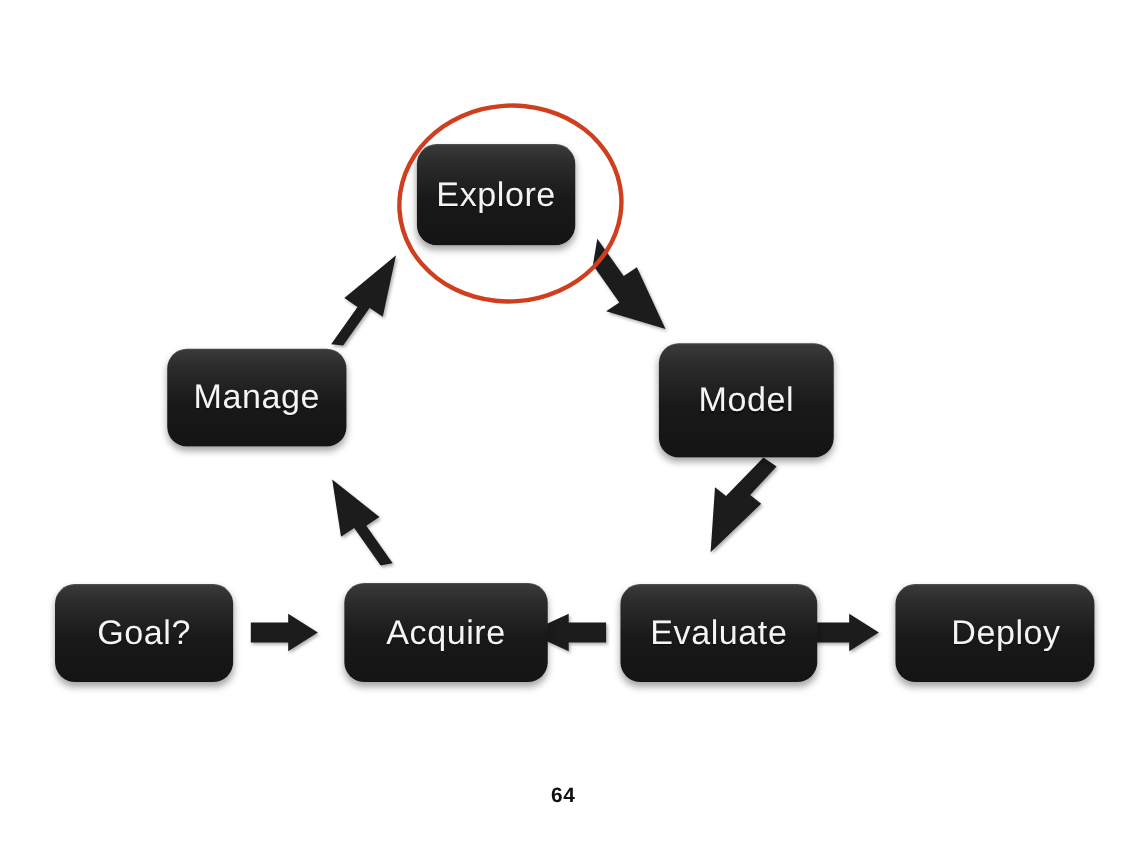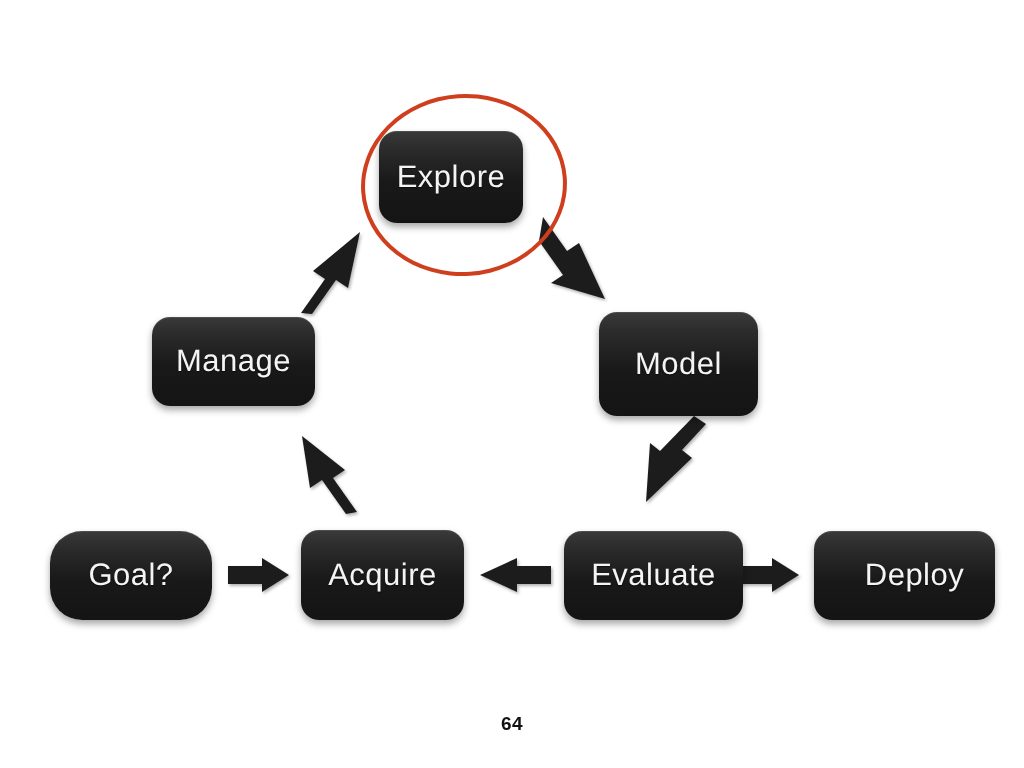--- a/index.html
+++ b/index.html
@@ -43,22 +43,22 @@
   .node-label {
     display: block;
     line-height: 1;
     padding-bottom: 2px;
     text-shadow: 0 1px 1px rgba(0,0,0,0.6);
   }
   
   #node-explore  { left: 379px; top: 131px; width: 144px; height: 92px; }
   #node-manage   { left: 152px; top: 317px; width: 163px; height: 89px; }
   #node-model    { left: 599px; top: 312px; width: 159px; height: 104px; }
-  #node-goal     { left: 50px;  top: 531px; width: 162px; height: 89px; border-radius: 32px; }
-  #node-acquire  { left: 301px; top: 530px; width: 163px; height: 90px; }
+  #node-goal     { left: 50px;  top: 531px; width: 162px; height: 89px; }
+  #node-acquire  { left: 313px; top: 530px; width: 185px; height: 90px; }
   #node-evaluate { left: 564px; top: 531px; width: 179px; height: 89px; }
   #node-deploy   { left: 814px; top: 531px; width: 161px; height: 89px; padding-left: 20px; }
 
   #highlight-circle {
     position: absolute;
     left: 361px;
     top: 94px;
     width: 206px;
     height: 182px;
     border-radius: 50%;

